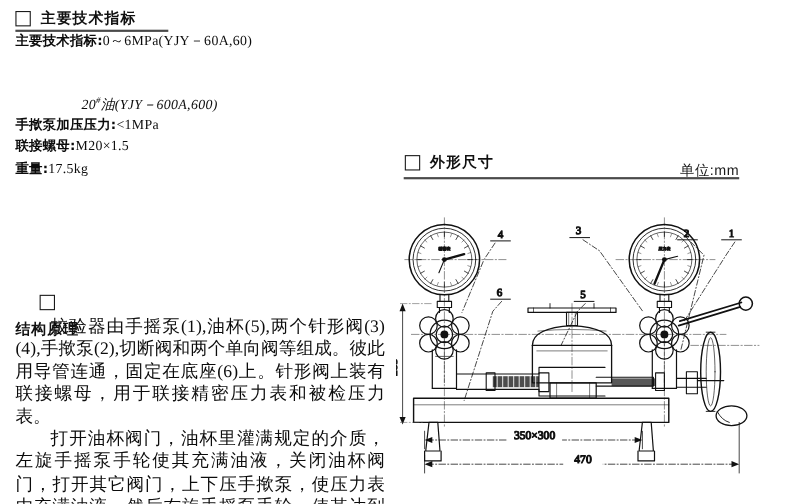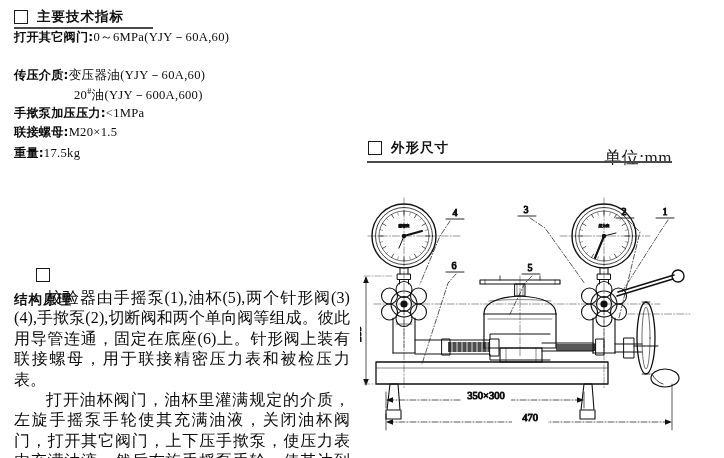--- a/index.html
+++ b/index.html
@@ -81,22 +81,22 @@
   }
   #struct-body p { margin: 0; text-indent: 2em; }
 
   
   #right-col { position: absolute; left: 360px; top: 0; width: 364px; height: 458px; }
 
   #unit-label {
     position: absolute;
     right: 52px;
     top: 146px;
-    font-size: 17px;
-    font-family: Liberation Serif, serif;
+    font-size: 13px;
+    font-family: Liberation Sans, sans-serif;
     letter-spacing: .5px;
     color: #1a1a1a;
     white-space: nowrap;
   }
 
   #drawing-wrap {
     position: absolute;
     left: 0px;
     top: 188px;
     width: 364px;
@@ -127,29 +127,26 @@
 
   <div id="left-col">
 
     <div class="sec-head" style="left:14px; top:8px;">
       <span class="sec-box"></span>
       <span class="sec-title">主要技术指标</span>
     </div>
     <div class="rule" style="left:14px; top:27px; width:139px;"></div>
 
     <div class="spec-line" style="left:14px; top:31px;">
-      <b>打开其它阀门:</b><span class="mono-val">0～6MPa(YJY－60A,60)</span>
-    </div>
-
-
-    <div class="spec-line" style="left:14px; top:69px;">
-      <b>传压介质:</b><span class="mono-val">变压器油(YJY－60A,60)</span>
-    </div>
-
-    <div class="spec-line" style="left:74px; top:88px;">
+      <b>主要技术指标:</b><span class="mono-val">0～6MPa(YJY－60A,60)</span>
+    </div>
+
+
+
+    <div class="spec-line" style="left:74px; top:88px;font-style:italic;">
       <span class="mono-val">20<sup class="hash">#</sup>油(YJY－600A,600)</span>
     </div>
 
     <div class="spec-line" style="left:14px; top:107px;">
       <b>手揿泵加压压力:</b><span class="mono-val">&lt;1MPa</span>
     </div>
 
     <div class="spec-line" style="left:14px; top:126px;">
       <b>联接螺母:</b><span class="mono-val">M20×1.5</span>
     </div>

